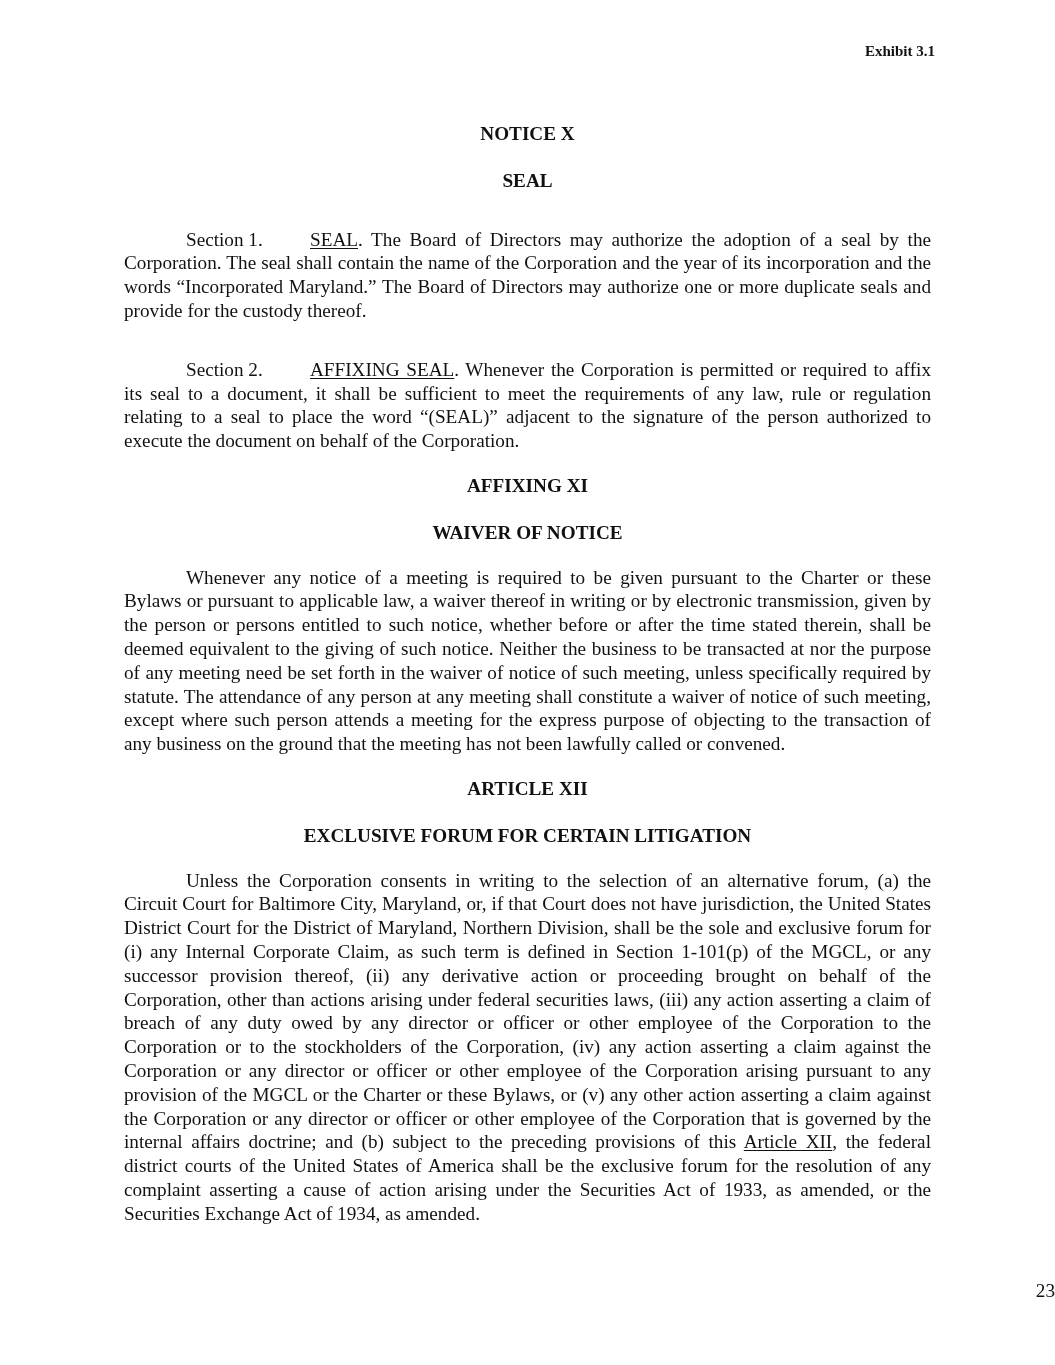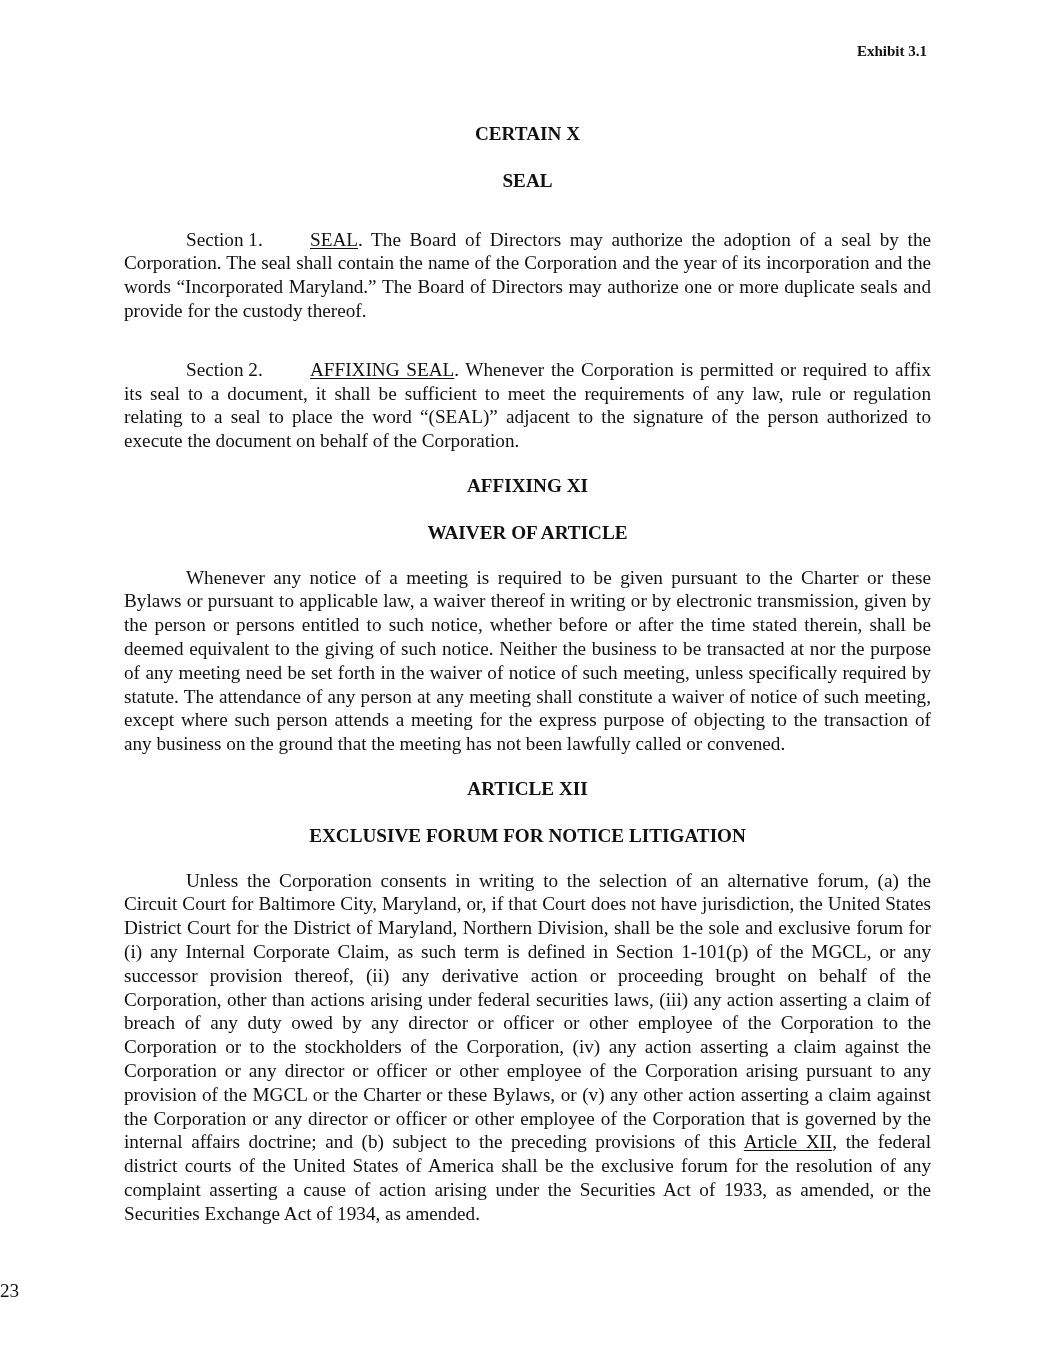--- a/index.html
+++ b/index.html
@@ -2,65 +2,65 @@
 <html><head>
 <meta charset="utf-8">
 <style>
   html, body { margin: 0; padding: 0; background: #ffffff; }
   body {
     width: 1055px; height: 1365px; position: relative; overflow: hidden;
     font-family: "Liberation Serif", "DejaVu Serif", serif;
     color: #111111;
   }
   .exhibit {
-    position: absolute; top: 43px; right: 128px;
+    position: absolute; top: 43px; right: 120px;
     font-weight: bold; font-size: 15px;
   }
   .content {
     position: absolute; left: 124px; top: 122px; width: 807px;
     font-size: 19.2px; line-height: 23.8px;
   }
   .heading {
     text-align: center; font-weight: bold; font-size: 19.2px;
     margin: 0; line-height: 23.8px;
   }
   .h-article { margin-bottom: 23px; }
   .h-title { margin-bottom: 21px; }
   p.para {
     margin: 0 0 21px 0; text-align: justify; text-indent: 62px;
   }
   .sec-num { display: inline-block; width: 124px; text-indent: 0; margin-top: 14px; }
   .u { text-decoration: underline; text-decoration-thickness: 1px; text-underline-offset: 2px; }
   .pageno {
     position: absolute; top: 1280px; left: 0; width: 1055px;
-    text-align: left; font-size: 19.2px;
+    text-align: right; font-size: 19.2px;
   }
 </style>
 </head>
 <body>
 
 <div class="exhibit">Exhibit 3.1</div>
 
 <div class="content">
 
   <section>
-    <h2 class="heading h-article">CERTAIN X</h2>
+    <h2 class="heading h-article">NOTICE X</h2>
     <h3 class="heading h-title">SEAL</h3>
 
     <p class="para"><span class="sec-num">Section 1.</span><span class="u">SEAL</span><span>.  The Board of Directors may authorize the adoption of a seal by the Corporation.  The seal shall contain the name of the Corporation and the year of its incorporation and the words “Incorporated Maryland.” The Board of Directors may authorize one or more duplicate seals and provide for the custody thereof.</span></p>
 
     <p class="para"><span class="sec-num">Section 2.</span><span class="u">AFFIXING SEAL</span><span>.  Whenever the Corporation is permitted or required to affix its seal to a document, it shall be sufficient to meet the requirements of any law, rule or regulation relating to a seal to place the word “(SEAL)” adjacent to the signature of the person authorized to execute the document on behalf of the Corporation.</span></p>
   </section>
 
   <section>
     <h2 class="heading h-article">AFFIXING XI</h2>
-    <h3 class="heading h-title">WAIVER OF ARTICLE</h3>
+    <h3 class="heading h-title">WAIVER OF NOTICE</h3>
     <p class="para">Whenever any notice of a meeting is required to be given pursuant to the Charter or these Bylaws or pursuant to applicable law, a waiver thereof in writing or by electronic transmission, given by the person or persons entitled to such notice, whether before or after the time stated therein, shall be deemed equivalent to the giving of such notice.  Neither the business to be transacted at nor the purpose of any meeting need be set forth in the waiver of notice of such meeting, unless specifically required by statute.  The attendance of any person at any meeting shall constitute a waiver of notice of such meeting, except where such person attends a meeting for the express purpose of objecting to the transaction of any business on the ground that the meeting has not been lawfully called or convened.</p>
   </section>
 
   <section>
     <h2 class="heading h-article">ARTICLE XII</h2>
-    <h3 class="heading h-title">EXCLUSIVE FORUM FOR NOTICE LITIGATION</h3>
+    <h3 class="heading h-title">EXCLUSIVE FORUM FOR CERTAIN LITIGATION</h3>
     <p class="para"><span>Unless the Corporation consents in writing to the selection of an alternative forum, (a) the Circuit Court for Baltimore City, Maryland, or, if that Court does not have jurisdiction, the United States District Court for the District of Maryland, Northern Division, shall be the sole and exclusive forum for (i) any Internal Corporate Claim, as such term is defined in Section 1-101(p) of the MGCL, or any successor provision thereof, (ii) any derivative action or proceeding brought on behalf of the Corporation, other than actions arising under federal securities laws, (iii) any action asserting a claim of breach of any duty owed by any director or officer or other employee of the Corporation to the Corporation or to the stockholders of the Corporation, (iv) any action asserting a claim against the Corporation or any director or officer or other employee of the Corporation arising pursuant to any provision of the MGCL or the Charter or these Bylaws, or (v) any other action asserting a claim against the Corporation or any director or officer or other employee of the Corporation that is governed by the internal affairs doctrine; and (b) subject to the preceding provisions of this </span><span class="u">Article XII</span><span>, the federal district courts of the United States of America shall be the exclusive forum for the resolution of any complaint asserting a cause of action arising under the Securities Act of 1933, as amended, or the Securities Exchange Act of 1934, as amended.</span></p>
   </section>
 </div>
 
 <div class="pageno">23</div>
 
 </body></html>

